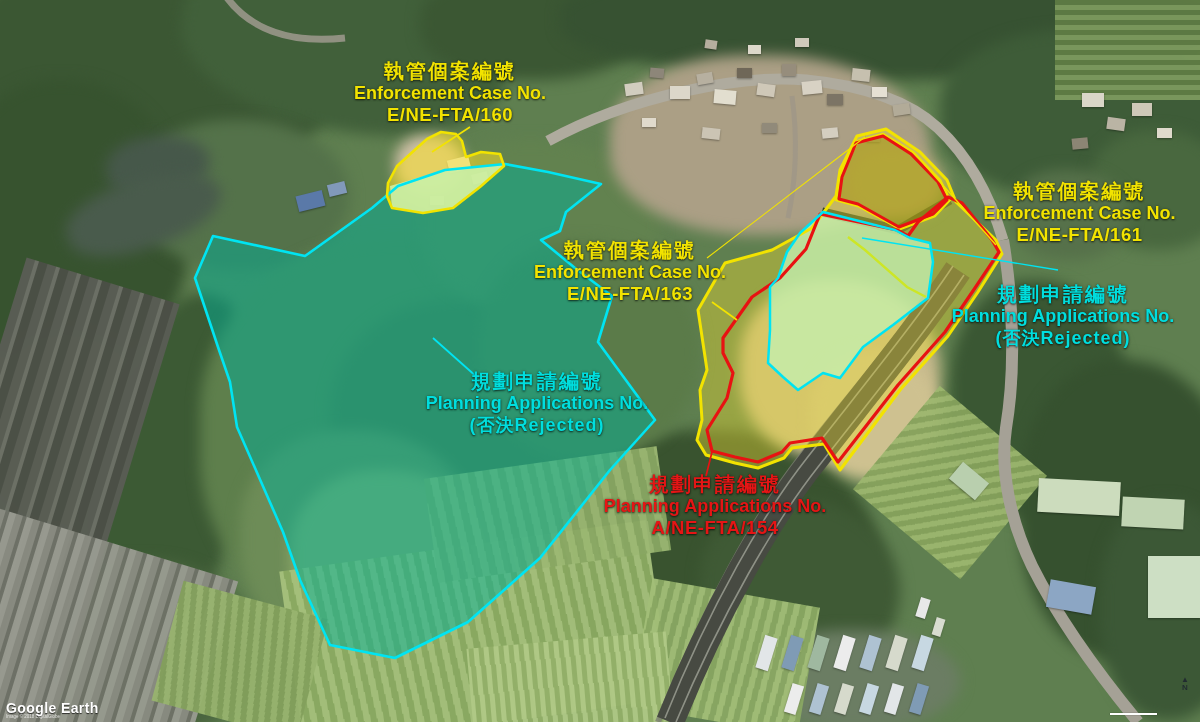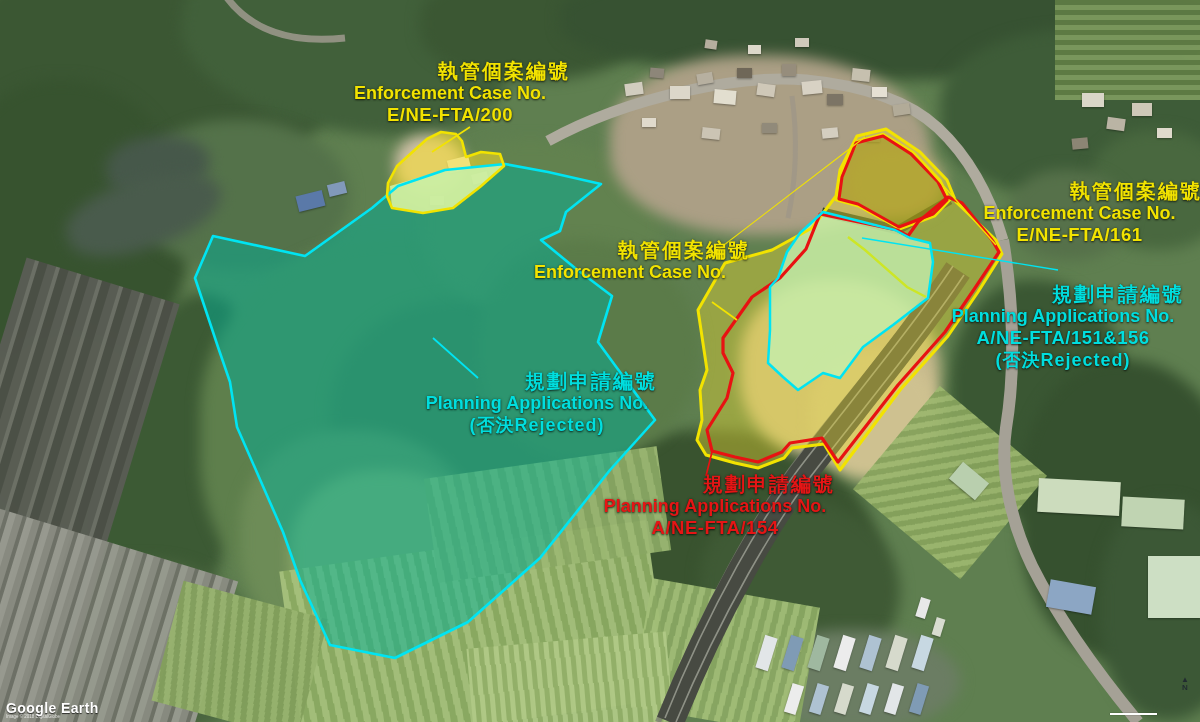--- a/index.html
+++ b/index.html
@@ -6,21 +6,21 @@
   .stage{position:relative;width:1200px;height:722px;overflow:hidden;
          background:#5f7f50;font-family:"Liberation Sans","DejaVu Sans",sans-serif;}
   .layer{position:absolute;left:0;top:0;width:1200px;height:722px;}
   .blob{position:absolute;border-radius:46% 54% 52% 48%;filter:blur(7px);}
   .field{position:absolute;filter:blur(.6px);opacity:.95;}
   .bld{position:absolute;box-shadow:0 1px 2px rgba(0,0,0,.35);}
   svg.layer{pointer-events:none;}
   .lbl{position:absolute;text-align:center;font-weight:bold;line-height:22px;
        text-shadow:0 1px 2px rgba(0,0,0,.65),0 0 3px rgba(0,0,0,.35);white-space:nowrap;}
   .lbl div{white-space:nowrap;}
-  .zh{font-size:20px;letter-spacing:2px;text-align:right;}
+  .zh{font-size:20px;letter-spacing:2px;}
   .en{font-size:18px;}
   .code{font-size:18.5px;letter-spacing:.5px;}
   .rej{font-size:18px;letter-spacing:1px;}
   .credit{position:absolute;left:7px;top:660px;color:#fff;font-weight:bold;
           font-size:15.5px;line-height:18px;text-shadow:0 1px 2px rgba(0,0,0,.8);}
   .gelogo{position:absolute;left:6px;top:700px;color:#fff;font-weight:bold;font-size:14px;
           letter-spacing:.4px;text-shadow:0 1px 1px rgba(0,0,0,.7);}
   .geattr{position:absolute;left:6px;top:714px;color:rgba(255,255,255,.75);font-size:4.5px;}
   .scalebar{position:absolute;left:1110px;top:713px;width:47px;height:2px;background:#fff;
             box-shadow:0 0 1px rgba(0,0,0,.8);}
@@ -166,35 +166,35 @@
     <path d="M707,258 L865,137" stroke="#f2e300" stroke-width="1.1"></path>
     <path d="M996,245 L924,164" stroke="#f2e300" stroke-width="1.4"></path>
     <path d="M1058,270 L862,238" stroke="#00e4f2" stroke-width="1.4"></path>
     <path d="M478,378 L433,338" stroke="#00e4f2" stroke-width="1.7"></path>
     <path d="M706,476 L712,452" stroke="#e81212" stroke-width="1.7"></path>
   </svg>
 
   <div class="lbl" style="left:330px;top:60px;width:240px;color:#f2e300;">
     <div class="zh">執管個案編號</div>
     <div class="en">Enforcement Case No.</div>
-    <div class="code">E/NE-FTA/200</div>
+    <div class="code">E/NE-FTA/160</div>
   </div>
   <div class="lbl" style="left:510px;top:239px;width:240px;color:#f2e300;">
     <div class="zh">執管個案編號</div>
     <div class="en">Enforcement Case No.</div>
+    <div class="code">E/NE-FTA/163</div>
   </div>
   <div class="lbl" style="left:957px;top:180px;width:245px;color:#f2e300;">
     <div class="zh">執管個案編號</div>
     <div class="en">Enforcement Case No.</div>
     <div class="code">E/NE-FTA/161</div>
   </div>
   <div class="lbl" style="left:942px;top:283px;width:242px;color:#00dede;">
     <div class="zh">規劃申請編號</div>
     <div class="en">Planning Applications No.</div>
-    <div class="code">A/NE-FTA/151&amp;156</div>
     <div class="rej">(否決Rejected)</div>
   </div>
   <div class="lbl" style="left:417px;top:370px;width:240px;color:#00dede;">
     <div class="zh">規劃申請編號</div>
     <div class="en">Planning Applications No.</div>
     <div class="rej">(否決Rejected)</div>
   </div>
   <div class="lbl" style="left:595px;top:473px;width:240px;color:#e51515;">
     <div class="zh">規劃申請編號</div>
     <div class="en">Planning Applications No.</div>

